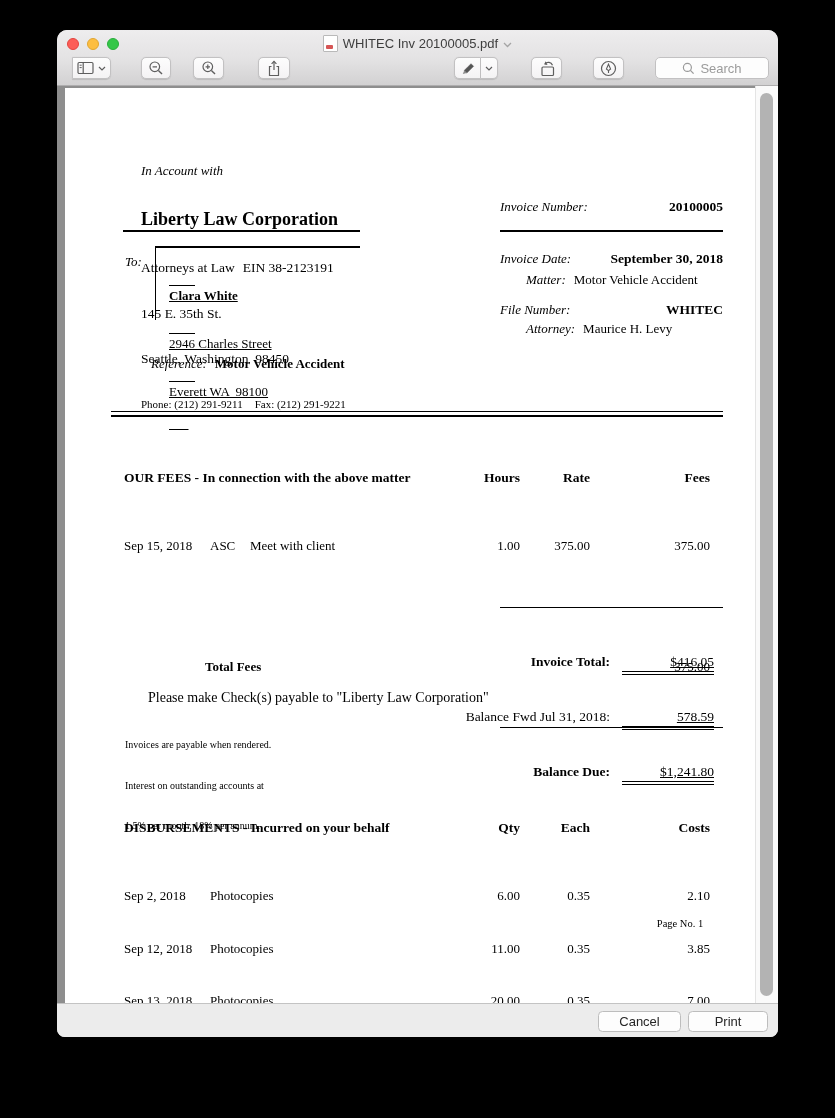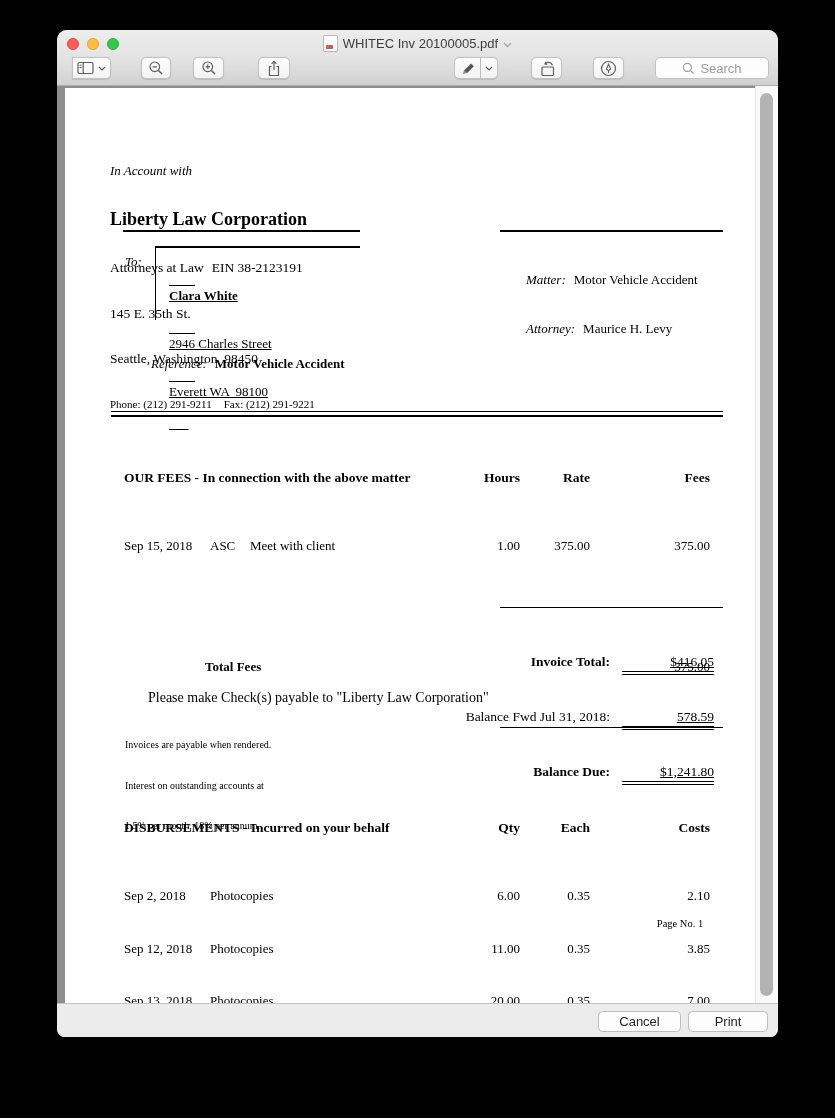--- a/index.html
+++ b/index.html
@@ -31,21 +31,21 @@
   .icon{display:block;}
   .search-field{height:22px;flex:1;margin-left:15px;background:#fdfdfd;border:1px solid #c2c1c2;border-radius:5px;
     display:flex;align-items:center;justify-content:center;gap:5px;color:#9b9b9b;font-size:13px;box-sizing:border-box;}
   
   .docarea{position:absolute;left:0;top:56px;right:0;bottom:34px;background:#8e8e8e;}
   .scroll-track{position:absolute;top:0;bottom:0;right:0;width:22px;background:#fafafa;border-left:1px solid #e4e4e4;}
   .scroll-thumb{position:absolute;left:4px;top:7px;width:13px;height:903px;background:#b3b3b3;border-radius:7px;}
   .page{position:absolute;left:8px;top:2px;width:690px;height:915px;background:#fff;
     font-family:"Liberation Serif",serif;color:#000;font-size:13px;white-space:pre-wrap;}
   
-  .letterhead{position:absolute;left:45px;top:45px;line-height:15px;}
+  .letterhead{position:absolute;left:76px;top:45px;line-height:15px;}
   .lh-iaw{font-style:italic;font-size:13px;}
   .lh-name{font-weight:bold;font-size:18px;line-height:22px;}
   .lh-line{font-size:13.5px;line-height:15.5px;}
   .lh-ein{margin-left:8px;}
   .lh-phone{font-size:11px;line-height:13px;margin-top:1px;}
   .lh-fax{margin-left:12px;}
   .rule-left{position:absolute;left:58px;top:142px;width:237px;height:1.5px;background:#000;}
   .rule-right{position:absolute;left:435px;top:142px;width:223px;height:2px;background:#000;}
   .meta{position:absolute;left:435px;top:79px;width:223px;}
   .meta-row{display:flex;align-items:baseline;height:19.5px;}
@@ -201,20 +201,34 @@
         <div class="lh-iaw">In Account with</div>
         <div class="lh-name">Liberty Law Corporation</div>
         <div class="lh-line"><span>Attorneys at Law</span><span class="lh-ein">EIN 38-2123191</span></div>
         <div class="lh-line">145 E. 35th St.</div>
         <div class="lh-line">Seattle, Washington  98450</div>
         <div class="lh-phone"><span>Phone: (212) 291-9211</span><span class="lh-fax">Fax: (212) 291-9221</span></div>
       </div>
       <div class="rule-left"></div>
 
       
+      <div class="meta">
+        <div class="meta-row">
+          <span class="meta-label">Invoice Number:</span>
+          <span class="meta-value">20100005</span>
+        </div>
+        <div class="meta-row">
+          <span class="meta-label">Invoice Date:</span>
+          <span class="meta-value">September 30, 2018</span>
+        </div>
+        <div class="meta-row">
+          <span class="meta-label">File Number:</span>
+          <span class="meta-value">WHITEC</span>
+        </div>
+      </div>
       <div class="rule-right"></div>
 
       
       <div class="to-label">To:</div>
       <div class="to-box">
         <div class="client-name">Clara White</div>
         <div>2946 Charles Street</div>
         <div>Everett WA  98100</div>
       </div>
 

